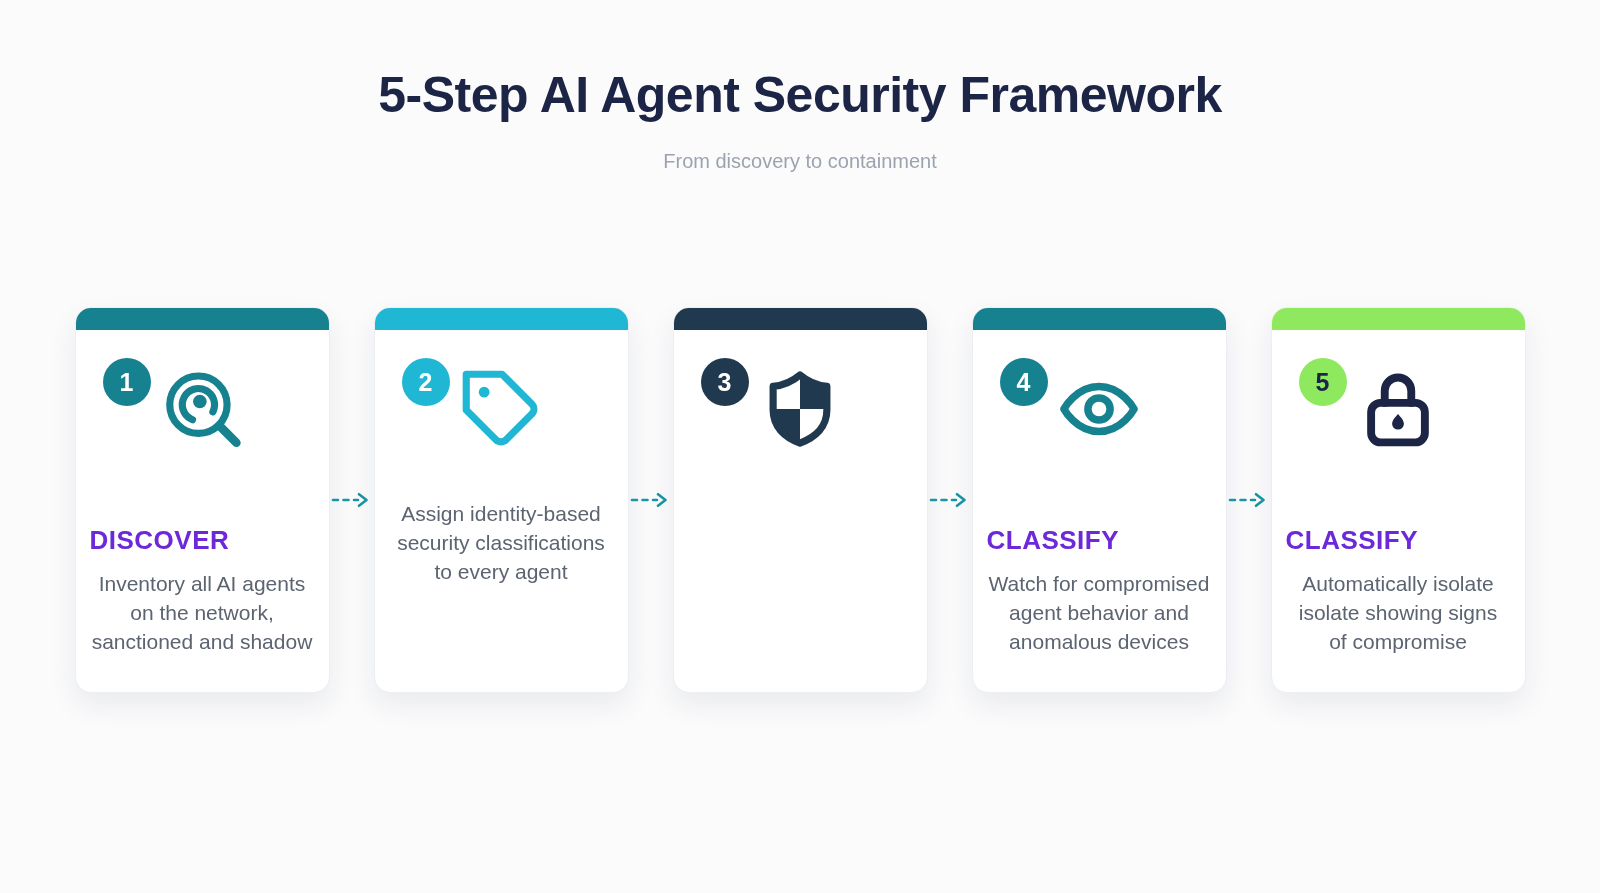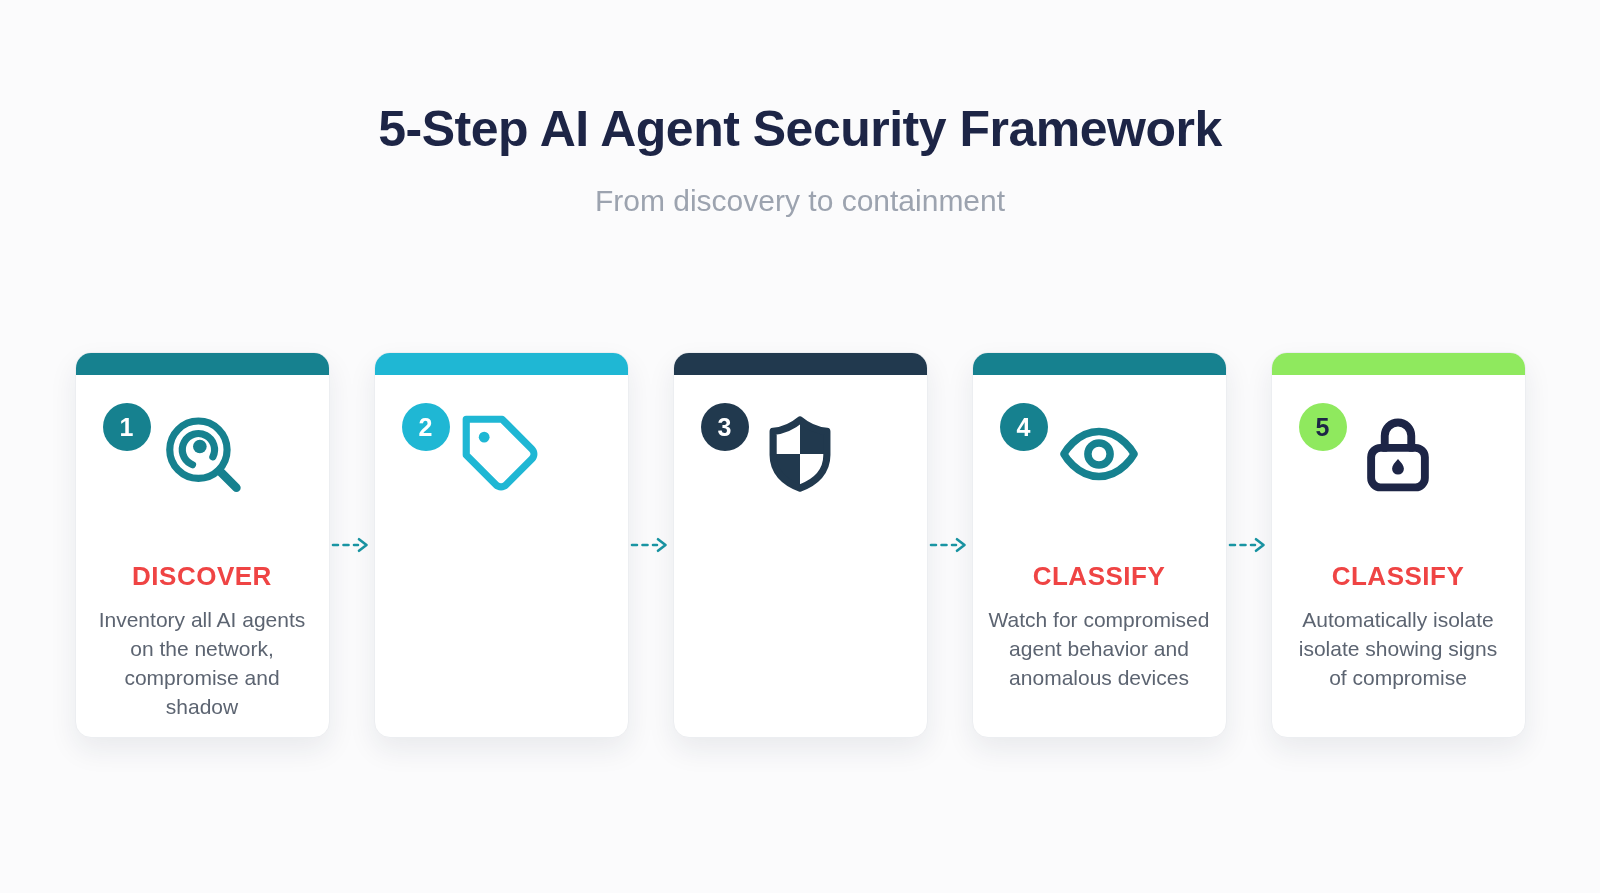--- a/index.html
+++ b/index.html
@@ -2,30 +2,30 @@
 <html><head>
 <meta charset="utf-8">
 <style>
   * { margin: 0; padding: 0; box-sizing: border-box; }
   html, body { width: 1600px; height: 893px; }
   body {
     background: #fbfbfc;
     font-family: "Liberation Sans", "DejaVu Sans", sans-serif;
     overflow: hidden;
   }
-  .header { text-align: center; padding-top: 100px; }
+  .header { text-align: center; padding-top: 66px; }
   .page-title {
     font-size: 50px;
     font-weight: 800;
     letter-spacing: -0.5px;
     color: #1d2546;
   }
   .page-subtitle {
     margin-top: 26px;
-    font-size: 30px;
+    font-size: 20px;
     font-weight: 400;
     color: #9ca3af;
   }
   .flow {
     margin-top: 134px;
     display: flex;
     align-items: center;
     justify-content: center;
   }
   .card {
@@ -66,26 +66,26 @@
     justify-content: center;
   }
   .card-icon {
     width: 86px;
     height: 86px;
     margin-top: 8px;
     color: var(--icon-color);
   }
   .card-icon svg { width: 100%; height: 100%; display: block; }
   .card-title {
-    margin-top: 30px;
-    text-align: center;
+    margin-top: 39px;
+    text-align: left;
     font-size: 26px;
     font-weight: 700;
     letter-spacing: 0.5px;
-    color: #ef4444;
+    color: #6d28d9;
   }
   .card-desc {
     margin-top: 13px;
     text-align: center;
     font-size: 21px;
     line-height: 29px;
     color: #5c6471;
     padding: 0 2px;
   }
   .arrow {
@@ -115,21 +115,21 @@
         <div class="card-icon">
           <svg viewBox="0 0 24 24" fill="none" stroke="currentColor" stroke-width="2" stroke-linecap="round" stroke-linejoin="round">
             <circle cx="11" cy="10.8" r="8"></circle>
             <line x1="16.9" y1="16.7" x2="21.6" y2="21.4" stroke-width="2.4"></line>
             <circle cx="11.4" cy="9.9" r="1.9" fill="currentColor" stroke="none"></circle>
             <circle cx="11" cy="10.8" r="4.5" pathLength="100" stroke-dasharray="76 24" transform="rotate(118 11 10.8)"></circle>
           </svg>
         </div>
       </div>
       <div class="card-title">DISCOVER</div>
-      <div class="card-desc">Inventory all AI agents on the network, compromise and shadow</div>
+      <div class="card-desc">Inventory all AI agents on the network, sanctioned and shadow</div>
     </div>
   </div>
 
   <div class="arrow">
     <svg width="44" height="18" viewBox="0 0 44 18" fill="none" stroke="#1995a3" stroke-width="2.6" stroke-linecap="round" stroke-linejoin="round">
       <line x1="3" y1="9" x2="28" y2="9" stroke-dasharray="5 5.5"></line>
       <path d="M29 3.2 L36.5 9 L29 14.8"></path>
     </svg>
   </div>
 
@@ -138,20 +138,21 @@
     <div class="card-body">
       <div class="card-head">
         <div class="badge">2</div>
         <div class="card-icon">
           <svg viewBox="0 0 24 24" fill="none" stroke="currentColor" stroke-width="2" stroke-linecap="round" stroke-linejoin="round">
             <path d="M20.59 13.41l-7.17 7.17a2 2 0 0 1-2.83 0L2.3 12.3V2.3h10l8.29 8.29a2 2 0 0 1 0 2.82z"></path>
             <circle cx="7.3" cy="7.3" r="1.5" fill="currentColor" stroke="none"></circle>
           </svg>
         </div>
       </div>
+      <div class="card-desc">Assign identity-based security classifications to every agent</div>
     </div>
   </div>
 
   <div class="arrow">
     <svg width="44" height="18" viewBox="0 0 44 18" fill="none" stroke="#1995a3" stroke-width="2.6" stroke-linecap="round" stroke-linejoin="round">
       <line x1="3" y1="9" x2="28" y2="9" stroke-dasharray="5 5.5"></line>
       <path d="M29 3.2 L36.5 9 L29 14.8"></path>
     </svg>
   </div>
 

